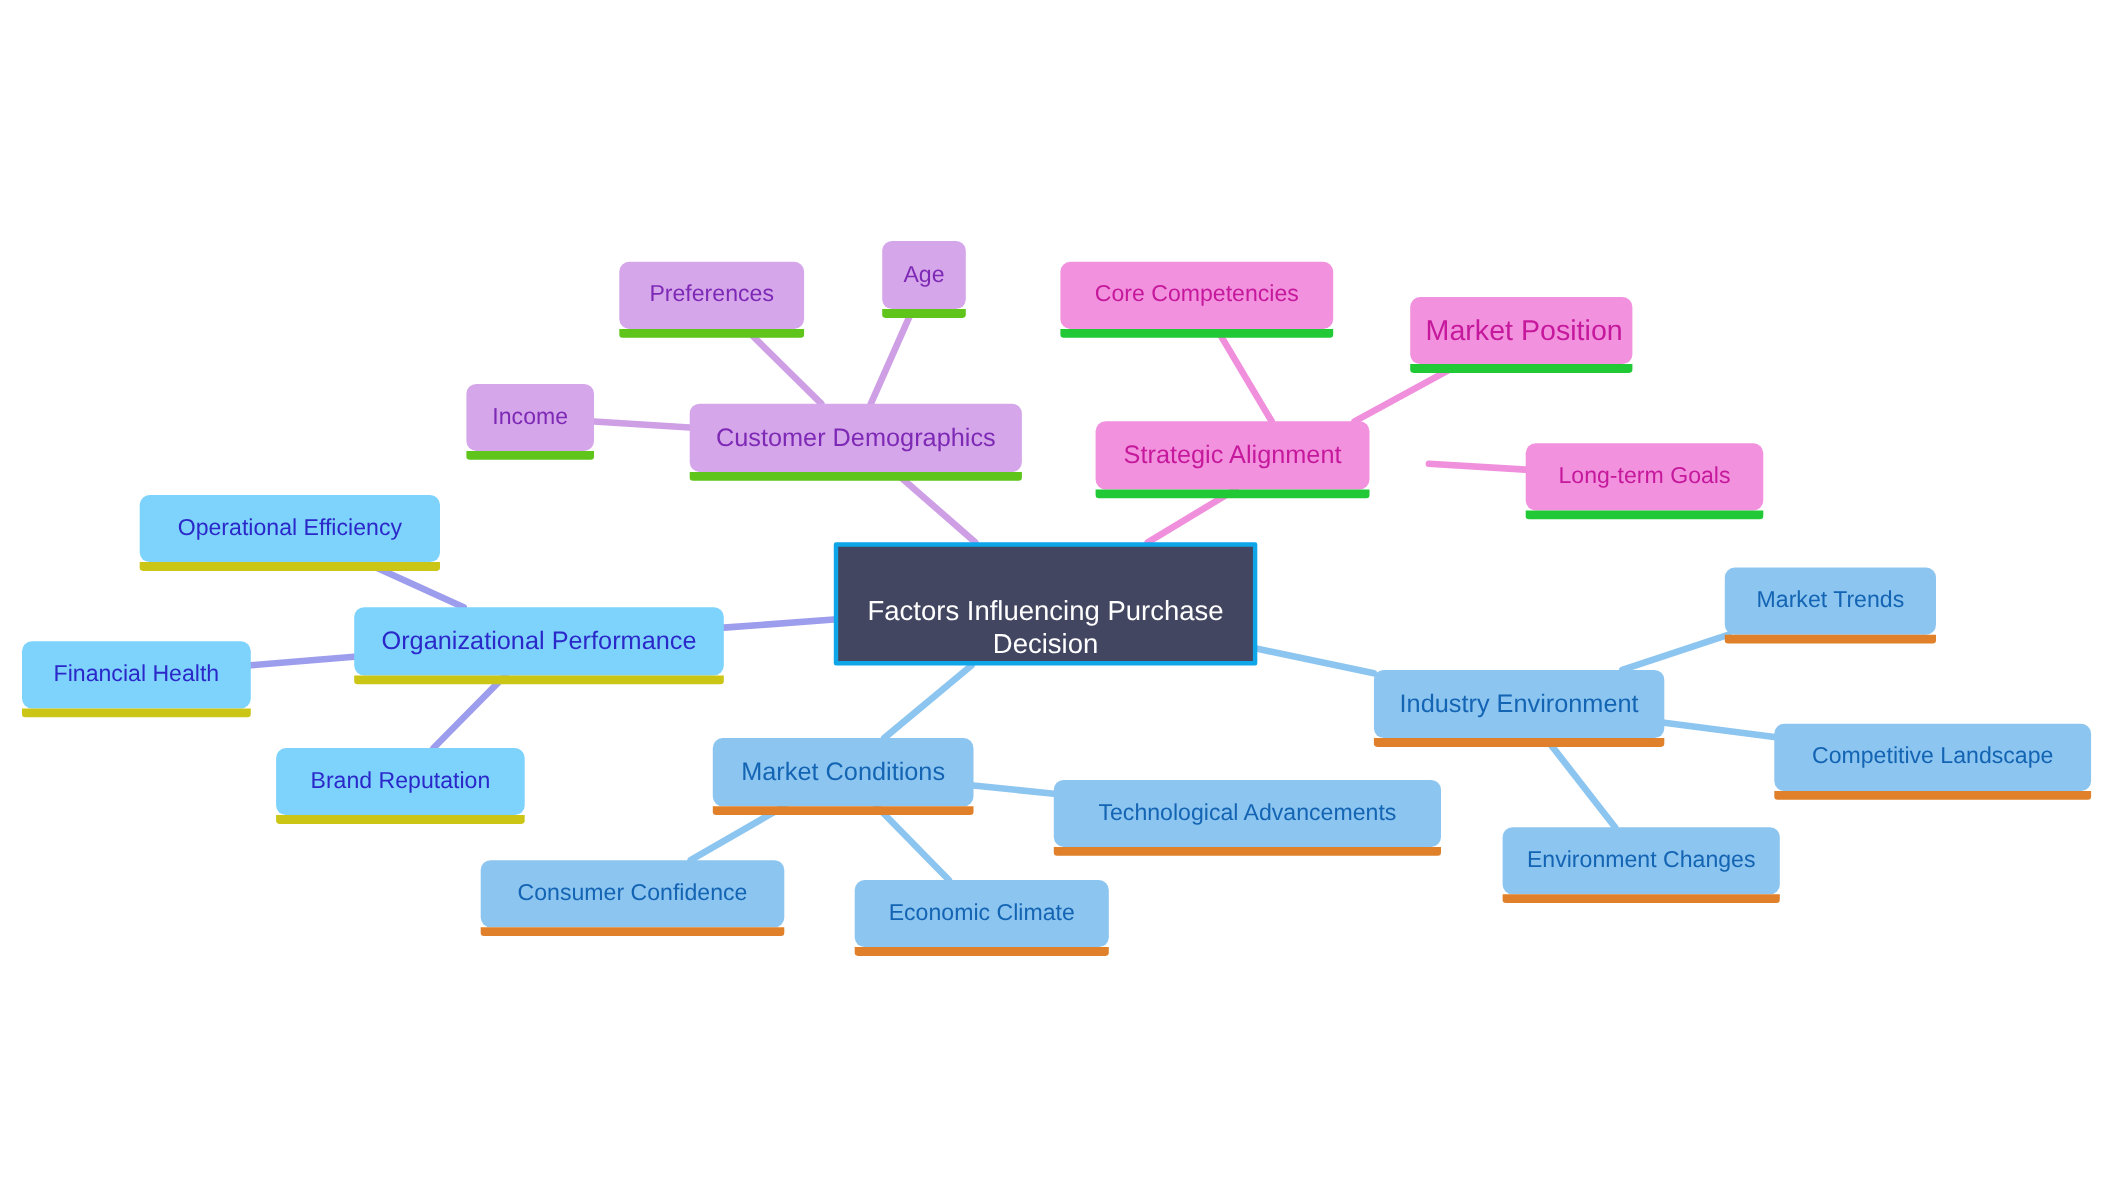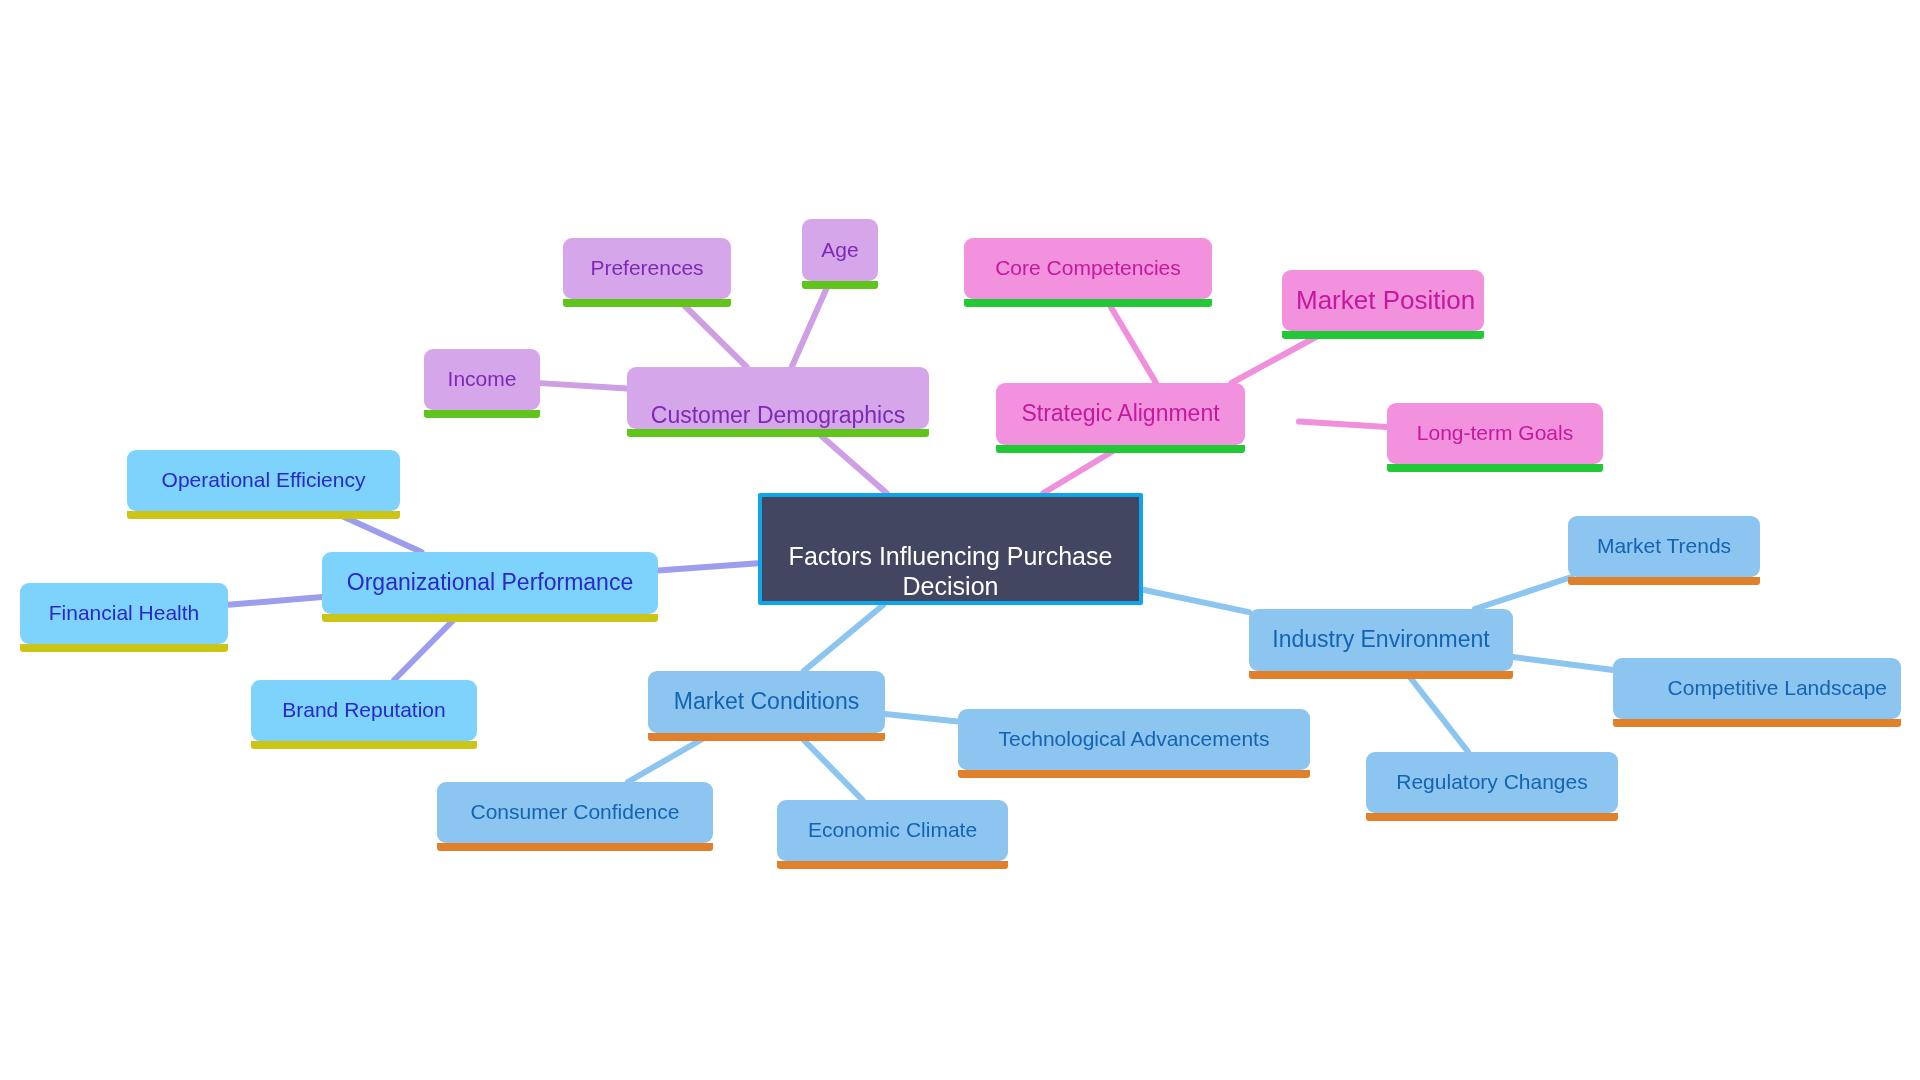--- a/index.html
+++ b/index.html
@@ -110,21 +110,21 @@
       <line x1="712.7760180995475" y1="733" x2="627.8574660633484" y2="782" stroke="#8cc5ef" stroke-width="6" stroke-linecap="round"></line>
       <line x1="796.8968871595331" y1="733" x2="862.5933852140078" y2="800" stroke="#8cc5ef" stroke-width="6" stroke-linecap="round"></line>
       <line x1="1474.8288770053475" y1="609" x2="1571.6844919786097" y2="577" stroke="#8cc5ef" stroke-width="6" stroke-linecap="round"></line>
       <line x1="1513" y1="657.0265957446809" x2="1613" y2="669.9255319148937" stroke="#8cc5ef" stroke-width="6" stroke-linecap="round"></line>
       <line x1="1405.1473684210525" y1="671" x2="1468.242105263158" y2="752" stroke="#8cc5ef" stroke-width="6" stroke-linecap="round"></line>
     </svg>
   <div id="node-layer">
       <div class="node root" style="left: 758px; top: 493px; width: 385px; height: 112px; font-size: 25px;">
         <span class="node-label">Factors Influencing Purchase Decision</span>
       </div>
-      <div class="node orchid" style="left: 627px; top: 367px; width: 302px; height: 62px; font-size: 23px; align-items: flex-end;">
+      <div class="node orchid" style="left: 627px; top: 367px; width: 302px; height: 62px; font-size: 23px;">
         <span class="node-label">Customer Demographics</span>
         <span class="node-rule"></span>
       </div>
       <div class="node orchid" style="left: 563px; top: 238px; width: 168px; height: 61px; font-size: 21px;">
         <span class="node-label">Preferences</span>
         <span class="node-rule"></span>
       </div>
       <div class="node orchid" style="left: 802px; top: 219px; width: 76px; height: 62px; font-size: 21px;">
         <span class="node-label">Age</span>
         <span class="node-rule"></span>
@@ -182,22 +182,22 @@
         <span class="node-rule"></span>
       </div>
       <div class="node blue" style="left: 1249px; top: 609px; width: 264px; height: 62px; font-size: 23px;">
         <span class="node-label">Industry Environment</span>
         <span class="node-rule"></span>
       </div>
       <div class="node blue" style="left: 1568px; top: 516px; width: 192px; height: 61px; font-size: 21px;">
         <span class="node-label">Market Trends</span>
         <span class="node-rule"></span>
       </div>
-      <div class="node blue" style="left: 1613px; top: 658px; width: 288px; height: 61px; font-size: 21px; text-align: right;">
+      <div class="node blue" style="left: 1613px; top: 658px; width: 288px; height: 61px; font-size: 21px;">
         <span class="node-label">Competitive Landscape</span>
         <span class="node-rule"></span>
       </div>
       <div class="node blue" style="left: 1366px; top: 752px; width: 252px; height: 61px; font-size: 21px;">
-        <span class="node-label">Regulatory Changes</span>
+        <span class="node-label">Environment Changes</span>
         <span class="node-rule"></span>
       </div>
     </div>
 </div>
 
 </body></html>

